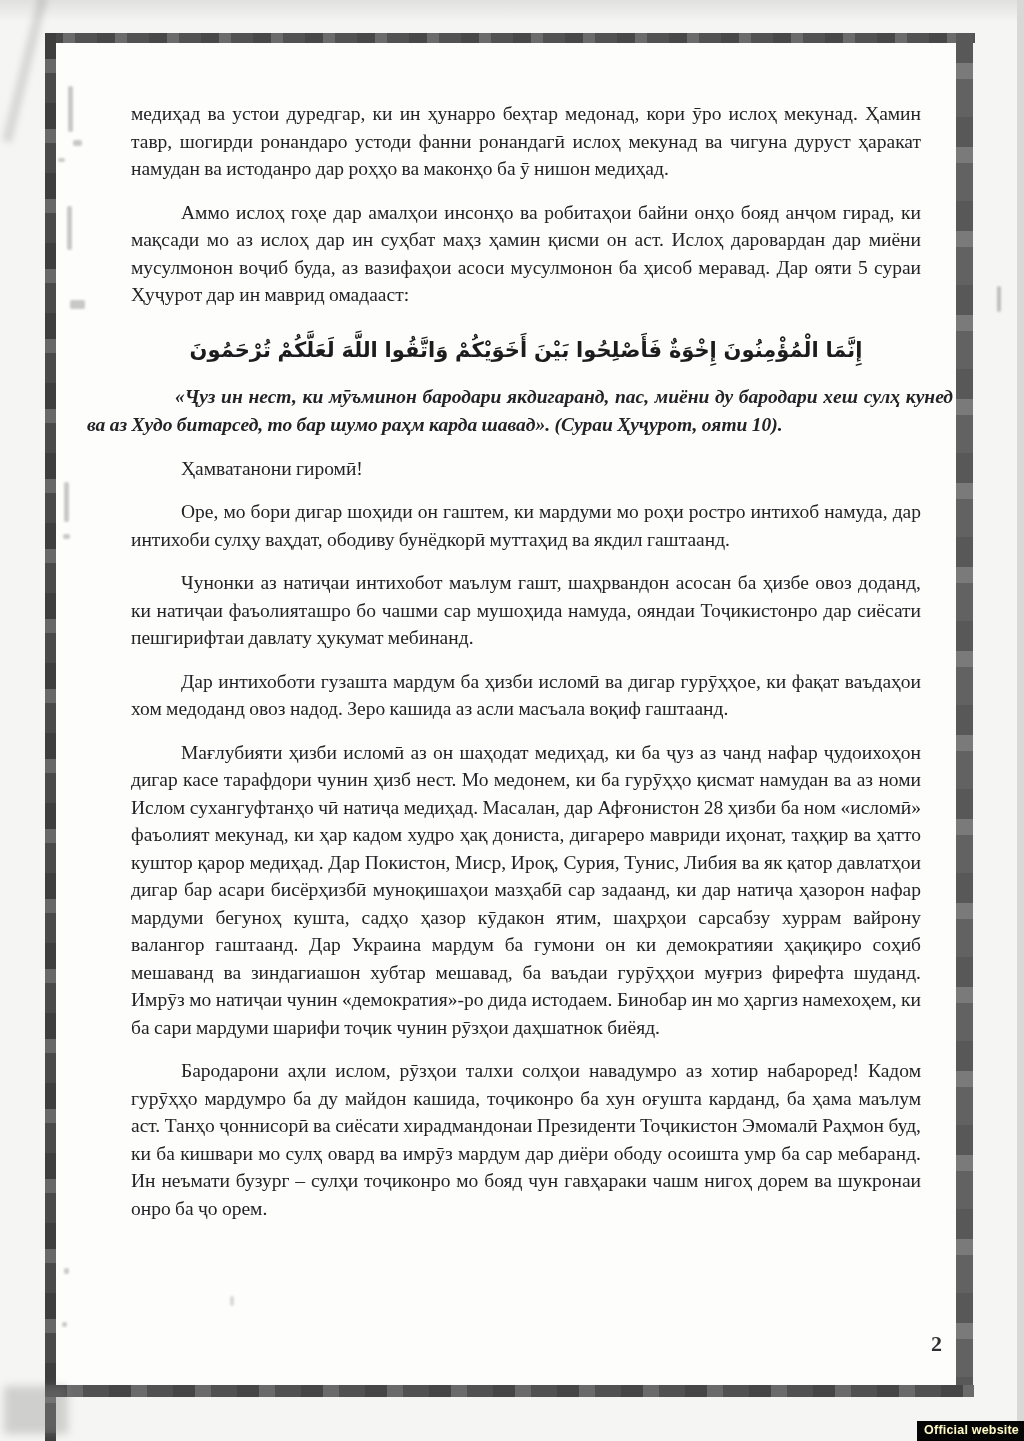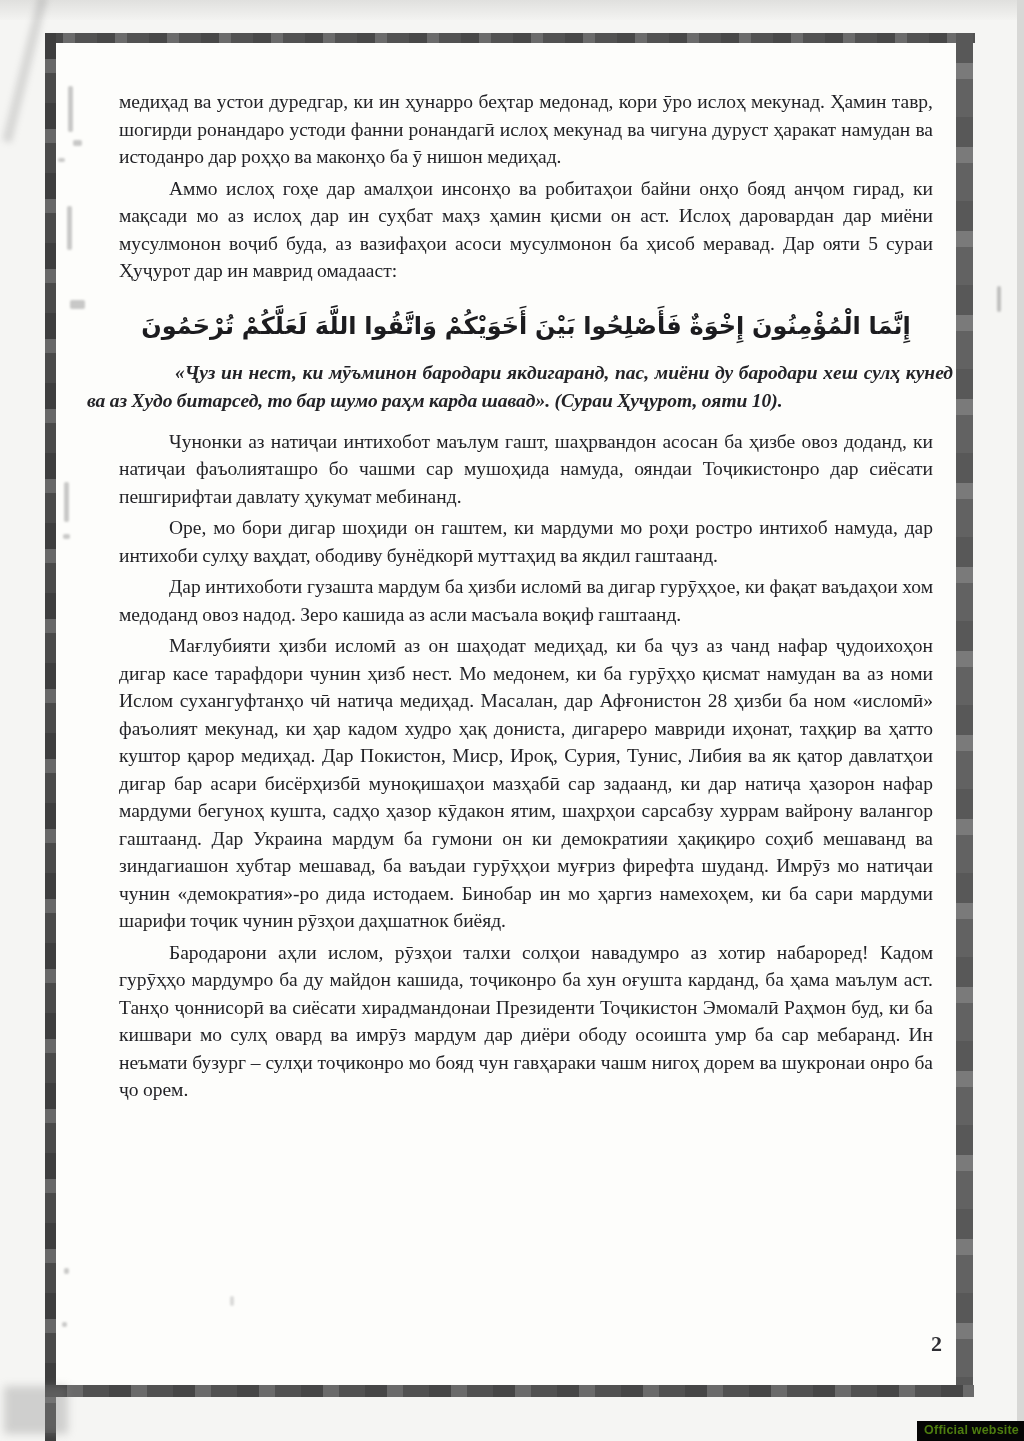--- a/index.html
+++ b/index.html
@@ -25,33 +25,33 @@
     background:repeating-linear-gradient(180deg,#3e3e3e 0 26px,#686868 26px 40px,#4a4a4a 40px 70px); }
   .bar-right { left:956px; top:33px; width:17px; height:1362px;
     background:repeating-linear-gradient(180deg,#585858 0 30px,#7a7a7a 30px 46px,#626262 46px 84px); }
   .bar-bottom { left:45px; top:1385px; width:929px; height:12px;
     background:repeating-linear-gradient(90deg,#464646 0 22px,#6a6a6a 22px 38px,#515151 38px 64px); }
 
   
   .text-col { position:absolute; left:115px; top:84px; width:822px;
     color:#232327; font-size:19.5px; line-height:27.5px; text-align:justify;
     word-spacing:-0.5px; }
-  .blk { margin:4px; }
+  .blk { margin:16px; }
   .blk-indent { text-indent:50px; }
   .blk-arabic { direction:rtl; text-align:center; text-indent:0;
     font-family:"DejaVu Sans","Liberation Sans",sans-serif; font-weight:700;
-    font-size:24px; line-height:34px; margin:24px 0 16px 0; color:#1c1c1f; }
+    font-size:21px; line-height:34px; margin:24px 0 16px 0; color:#1c1c1f; }
   .blk-quote { font-weight:700; font-style:italic; text-indent:88px;
     line-height:28px; margin:0 -16px 13px -28px; }
 
   .page-number { position:absolute; left:931px; top:1331px;
     font-size:22px; font-weight:600; color:#2e2e33; }
 
   .watermark { position:absolute; right:0; bottom:0;
-    background:#050505; color:#4d7c0f;
+    background:#050505; color:#fef9c3;
     font-family:"Liberation Sans","DejaVu Sans",sans-serif;
     font-weight:700; font-size:12.5px; line-height:19px;
     padding:0 5px 1px 7px; letter-spacing:.2px; }
 
   
   .artifact { position:absolute; background:#8a8a8a; opacity:.45;
     filter:blur(1.2px); border-radius:2px; }
 </style>
 </head>
 <body>
@@ -66,22 +66,23 @@
   <div class="bar bar-top"></div>
   <div class="bar bar-left"></div>
   <div class="bar bar-right"></div>
   <div class="bar bar-bottom"></div>
 
   <div class="text-col">
       <p class="blk blk-plain">медиҳад ва устои дуредгар, ки ин ҳунарро беҳтар медонад, кори ӯро ислоҳ мекунад. Ҳамин тавр, шогирди ронандаро устоди фанни ронандагӣ ислоҳ мекунад ва чигуна дуруст ҳаракат намудан ва истоданро дар роҳҳо ва маконҳо ба ӯ нишон медиҳад.</p>
       <p class="blk blk-indent">Аммо ислоҳ гоҳе дар амалҳои инсонҳо ва робитаҳои байни онҳо бояд анҷом гирад, ки мақсади мо аз ислоҳ дар ин суҳбат маҳз ҳамин қисми он аст. Ислоҳ даровардан дар миёни мусулмонон воҷиб буда, аз вазифаҳои асоси мусулмонон ба ҳисоб меравад. Дар ояти 5 сураи Ҳуҷурот дар ин маврид омадааст:</p>
       <p class="blk blk-arabic">إِنَّمَا الْمُؤْمِنُونَ إِخْوَةٌ فَأَصْلِحُوا بَيْنَ أَخَوَيْكُمْ وَاتَّقُوا اللَّهَ لَعَلَّكُمْ تُرْحَمُونَ</p>
       <p class="blk blk-quote">«Ҷуз ин нест, ки мӯъминон бародари якдигаранд, пас, миёни ду бародари хеш сулҳ кунед ва аз Худо битарсед, то бар шумо раҳм карда шавад». (Сураи Ҳуҷурот, ояти 10).</p>
+      <p class="blk blk-indent">Ҳамватанони гиромӣ!</p>
+      <p class="blk blk-indent">Оре, мо бори дигар шоҳиди он гаштем, ки мардуми мо роҳи ростро интихоб намуда, дар интихоби сулҳу ваҳдат, ободиву бунёдкорӣ муттаҳид ва якдил гаштаанд.</p>
       <p class="blk blk-indent">Чунонки аз натиҷаи интихобот маълум гашт, шаҳрвандон асосан ба ҳизбе овоз доданд, ки натиҷаи фаъолияташро бо чашми сар мушоҳида намуда, ояндаи Тоҷикистонро дар сиёсати пешгирифтаи давлату ҳукумат мебинанд.</p>
-      <p class="blk blk-indent">Оре, мо бори дигар шоҳиди он гаштем, ки мардуми мо роҳи ростро интихоб намуда, дар интихоби сулҳу ваҳдат, ободиву бунёдкорӣ муттаҳид ва якдил гаштаанд.</p>
       <p class="blk blk-indent">Дар интихоботи гузашта мардум ба ҳизби исломӣ ва дигар гурӯҳҳое, ки фақат ваъдаҳои хом медоданд овоз надод. Зеро кашида аз асли масъала воқиф гаштаанд.</p>
       <p class="blk blk-indent">Мағлубияти ҳизби исломӣ аз он шаҳодат медиҳад, ки ба ҷуз аз чанд нафар ҷудоихоҳон дигар касе тарафдори чунин ҳизб нест. Мо медонем, ки ба гурӯҳҳо қисмат намудан ва аз номи Ислом сухангуфтанҳо чӣ натиҷа медиҳад. Масалан, дар Афғонистон 28 ҳизби ба ном «исломӣ» фаъолият мекунад, ки ҳар кадом худро ҳақ дониста, дигареро мавриди иҳонат, таҳқир ва ҳатто куштор қарор медиҳад. Дар Покистон, Миср, Ироқ, Сурия, Тунис, Либия ва як қатор давлатҳои дигар бар асари бисёрҳизбӣ муноқишаҳои мазҳабӣ сар задаанд, ки дар натиҷа ҳазорон нафар мардуми бегуноҳ кушта, садҳо ҳазор кӯдакон ятим, шаҳрҳои сарсабзу хуррам вайрону валангор гаштаанд. Дар Украина мардум ба гумони он ки демократияи ҳақиқиро соҳиб мешаванд ва зиндагиашон хубтар мешавад, ба ваъдаи гурӯҳҳои муғриз фирефта шуданд. Имрӯз мо натиҷаи чунин «демократия»-ро дида истодаем. Бинобар ин мо ҳаргиз намехоҳем, ки ба сари мардуми шарифи тоҷик чунин рӯзҳои даҳшатнок биёяд.</p>
       <p class="blk blk-indent">Бародарони аҳли ислом, рӯзҳои талхи солҳои навадумро аз хотир набароред! Кадом гурӯҳҳо мардумро ба ду майдон кашида, тоҷиконро ба хун оғушта карданд, ба ҳама маълум аст. Танҳо ҷоннисорӣ ва сиёсати хирадмандонаи Президенти Тоҷикистон Эмомалӣ Раҳмон буд, ки ба кишвари мо сулҳ овард ва имрӯз мардум дар диёри ободу осоишта умр ба сар мебаранд. Ин неъмати бузург – сулҳи тоҷиконро мо бояд чун гавҳараки чашм нигоҳ дорем ва шукронаи онро ба ҷо орем.</p>
     </div>
 
   <div class="page-number">2</div>
 
   <div class="artifact" style="left:20px;top:-6px;width:10px;height:150px;transform:rotate(14deg);opacity:.28;filter:blur(3px);"></div>
   <div class="artifact" style="left:68px;top:86px;width:5px;height:46px;"></div>
   <div class="artifact" style="left:73px;top:140px;width:9px;height:6px;"></div>

